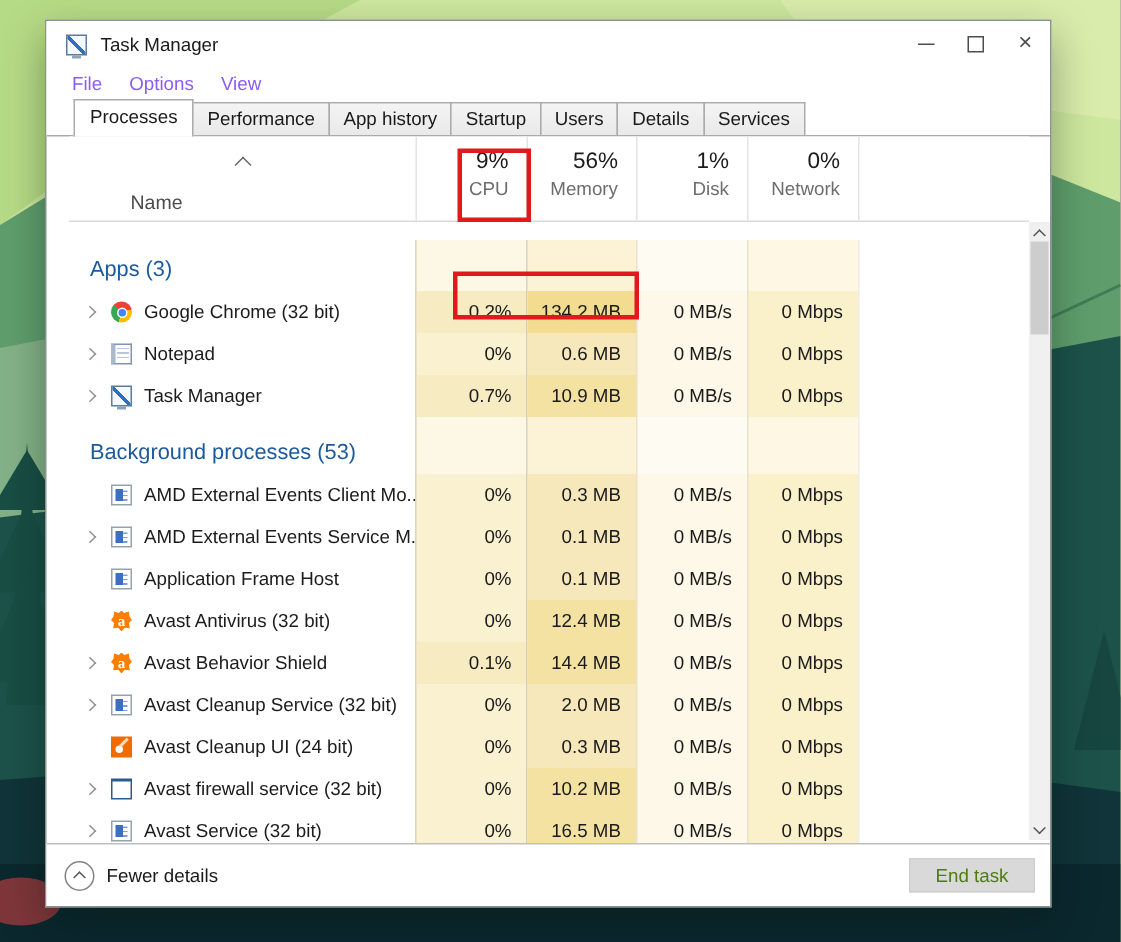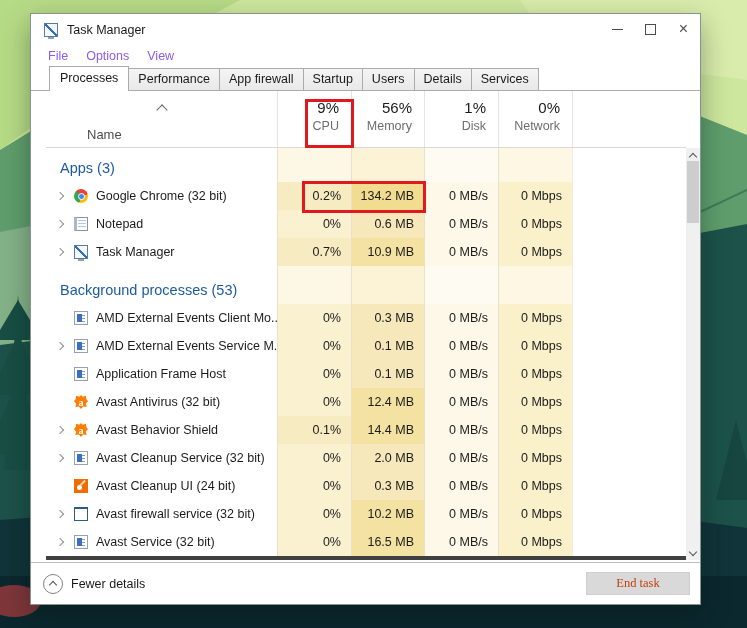--- a/index.html
+++ b/index.html
@@ -32,21 +32,21 @@
   .row{display:grid;grid-template-columns:231px 74px 73px 74px 74px 1fr;box-sizing:border-box;}
   .theader{position:absolute;left:15px;top:77px;width:640px;height:57px;border-bottom:1px solid #d9d9d9;background:#fff;}
   .theader .hv{border-left:1px solid #e4e4e4;text-align:right;padding-right:12px;box-sizing:border-box;}
   .husage{font-size:15px;color:#1b1b1b;margin-top:8px;}
   .hlabel{font-size:12.5px;color:#6d6d6d;margin-top:3px;}
   .c-namehead{position:relative;}
   .name-label{position:absolute;left:2px;bottom:5px;font-size:13px;color:#4c4c4c;margin-left:39px;}
   .sort-caret{position:absolute;left:112px;top:15px;width:7px;height:7px;border-top:1.5px solid #666;
               border-right:1.5px solid #666;transform:rotate(-45deg);}
   
-  .rows{position:absolute;left:15px;top:134px;width:640px;height:412px;overflow:hidden;background:#404040;}
+  .rows{position:absolute;left:15px;top:146px;width:640px;height:412px;overflow:hidden;background:#404040;}
   .prow,.group-row{height:28px;}
   .heat,.c-fill{border-left:1px solid #e9e1ca;box-sizing:border-box;}
   .c-fill{border-left:1px solid #ececec;background:#fff;}
   .heat{display:flex;align-items:center;justify-content:flex-end;padding-right:10px;
         font-size:12.5px;color:#1b1b1b;}
   .c-name{display:flex;align-items:center;background:#fff;}
   .chev{width:5px;height:5px;border-top:1.2px solid #909090;border-right:1.2px solid #909090;
         transform:rotate(45deg);margin-left:11px;flex:none;}
   .chev.hidden{visibility:hidden;}
   .pname{margin-left:8px;font-size:12.5px;color:#1c1c1c;white-space:nowrap;}
@@ -83,22 +83,22 @@
   .sb-arrow.up{top:0;}   .sb-arrow.down{bottom:0;}
   .chev-up-sm{width:5px;height:5px;border-top:1.4px solid #555;border-right:1.4px solid #555;transform:rotate(-45deg);display:block;margin-top:2px;}
   .chev-down-sm{width:5px;height:5px;border-bottom:1.4px solid #555;border-right:1.4px solid #555;transform:rotate(45deg);display:block;margin-bottom:2px;}
   .sb-thumb{position:absolute;left:1px;top:13px;width:12px;height:62px;background:#cdcdcd;}
   
   .footer{position:absolute;left:0;right:0;bottom:0;height:41px;border-top:1px solid #bfbfbf;background:#fff;
           display:flex;align-items:center;}
   .fewer{display:flex;align-items:center;margin-left:12px;}
   .circle-chev{width:18px;height:18px;border:1px solid #838383;border-radius:50%;display:flex;align-items:center;justify-content:center;}
   .fewer-label{margin-left:8px;font-size:12.5px;color:#1a1a1a;text-align:right;}
-  .end-task{margin-left:auto;margin-right:10px;width:104px;height:23px;background:#d9d9d9;border:1px solid #cfcfcf;
-            color:#c2410c;font-size:12.5px;font-family:Liberation Serif, serif;}
+  .end-task{margin-left:auto;margin-right:10px;width:84px;height:23px;background:#d9d9d9;border:1px solid #cfcfcf;
+            color:#4d7c0f;font-size:12.5px;font-family:Liberation Sans, sans-serif;}
 </style>
 </head>
 <body>
 
 <div class="wallpaper">
   <svg width="747" height="628" viewBox="0 0 747 628" preserveAspectRatio="none">
     <rect width="747" height="628" fill="#cde79e"></rect>
     <polygon points="0,0 240,0 110,70 0,150" fill="#b6db86"></polygon>
     <polygon points="520,0 747,0 747,80 560,55" fill="#d9ecab"></polygon>
     <path d="M0,150 L90,95 L200,160 L340,108 L520,170 L660,100 L747,135 L747,628 L0,628 Z" fill="#5f9e6c"></path>
@@ -136,21 +136,21 @@
 
   <div class="menubar">
     <span class="menu-item">File</span>
     <span class="menu-item">Options</span>
     <span class="menu-item">View</span>
   </div>
 
   <div class="tabbar">
     <span class="tab active">Processes</span>
     <span class="tab">Performance</span>
-    <span class="tab">App firewall</span>
+    <span class="tab">App history</span>
     <span class="tab">Startup</span>
     <span class="tab">Users</span>
     <span class="tab">Details</span>
     <span class="tab">Services</span>
   </div>
 
   <div class="theader row">
     <div class="c-namehead">
       <span class="sort-caret"></span>
       <span class="name-label">Name</span>

